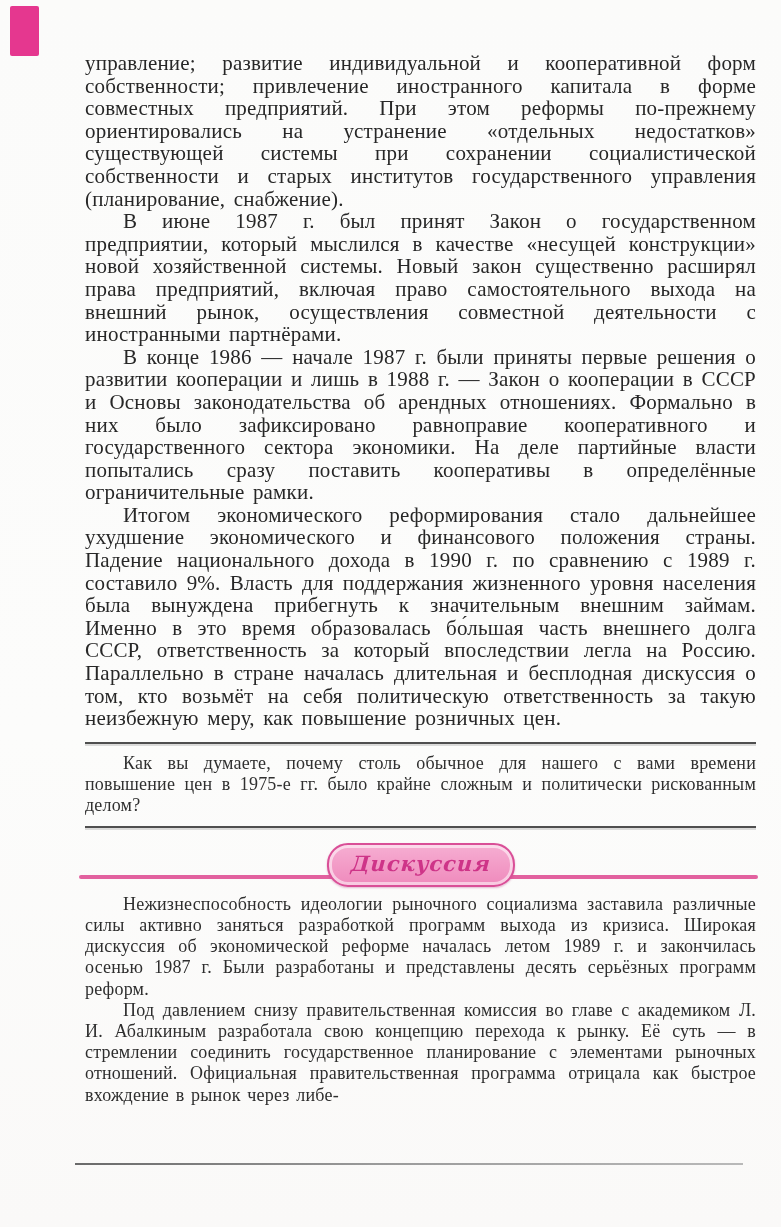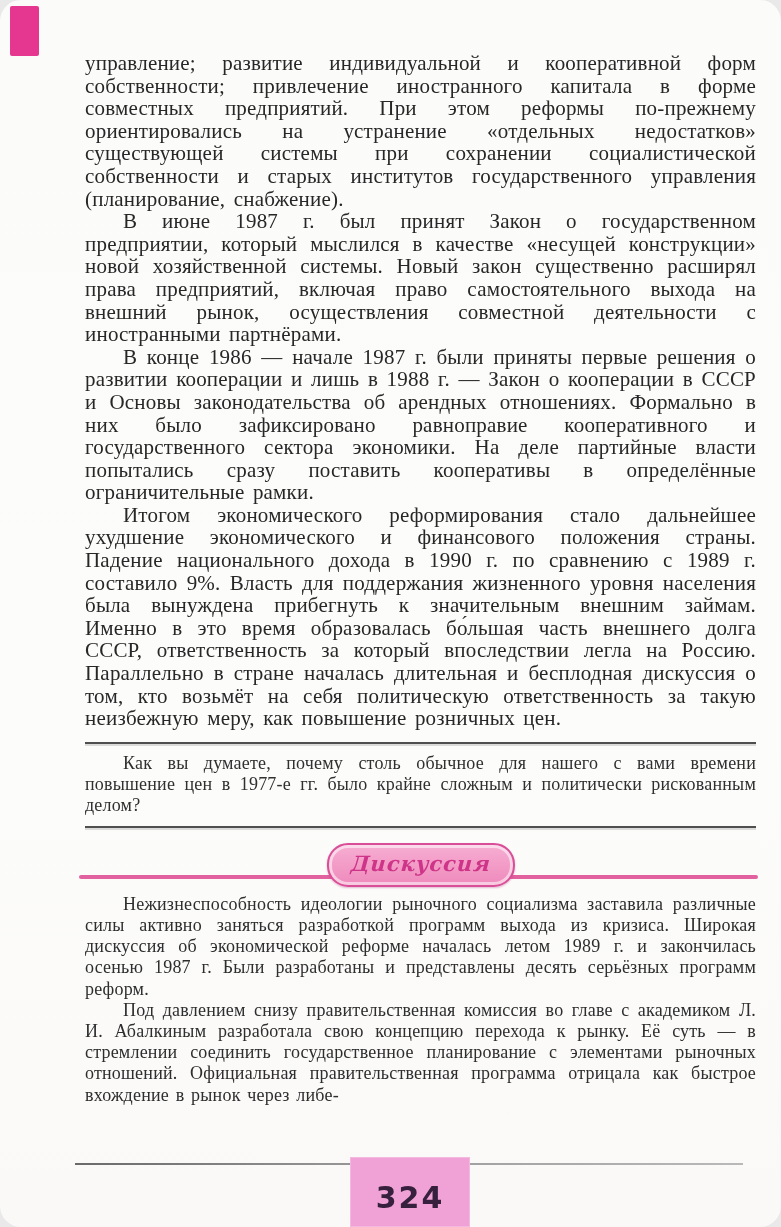--- a/index.html
+++ b/index.html
@@ -4,21 +4,20 @@
 <style>
   html,body{margin:0;padding:0;background:#e9e9e9;}
   .page{
     position:relative;
     width:781px;height:1227px;
     margin:0 auto;
     background:linear-gradient(180deg,#fbfbfa 0%,#fcfcfb 60%,#faf9f8 100%);
     overflow:hidden;
     font-family:"Liberation Serif","DejaVu Serif",serif;
     color:#262626;
-    border-radius:21px;
   }
   .corner-tab{
     position:absolute;left:10px;top:6px;width:29px;height:50px;
     border-radius:2px;
   }
   .content{
     position:absolute;left:85px;top:52px;width:671px;
   }
   p{margin:0;}
   .body-par{
@@ -94,37 +93,34 @@
 
   <div class="content">
 
     <p class="body-par no-indent">управление; развитие индивидуальной и кооперативной форм собственности; привлечение иностранного капитала в форме совместных предприятий. При этом реформы по-прежнему ориентировались на устранение «отдельных недостатков» существующей системы при сохранении социалистической собственности и старых институтов государственного управления (планирование, снабжение).</p>
     <p class="body-par">В июне 1987 г. был принят Закон о государственном предприятии, который мыслился в качестве «несущей конструкции» новой хозяйственной системы. Новый закон существенно расширял права предприятий, включая право самостоятельного выхода на внешний рынок, осуществления совместной деятельности с иностранными партнёрами.</p>
     <p class="body-par">В конце 1986 — начале 1987 г. были приняты первые решения о развитии кооперации и лишь в 1988 г. — Закон о кооперации в СССР и Основы законодательства об арендных отношениях. Формально в них было зафиксировано равноправие кооперативного и государственного сектора экономики. На деле партийные власти попытались сразу поставить кооперативы в определённые ограничительные рамки.</p>
     <p class="body-par">Итогом экономического реформирования стало дальнейшее ухудшение экономического и финансового положения страны. Падение национального дохода в 1990 г. по сравнению с 1989 г. составило 9%. Власть для поддержания жизненного уровня населения была вынуждена прибегнуть к значительным внешним займам. Именно в это время образовалась бо́льшая часть внешнего долга СССР, ответственность за который впоследствии легла на Россию. Параллельно в стране началась длительная и бесплодная дискуссия о том, кто возьмёт на себя политическую ответственность за такую неизбежную меру, как повышение розничных цен.</p>
 
     <hr class="thin-rule rule-top">
 
-    <p class="question">Как вы думаете, почему столь обычное для нашего с вами времени повышение цен в 1977-е гг. было крайне сложным и политически рискованным делом?</p>
+    <p class="question">Как вы думаете, почему столь обычное для нашего с вами времени повышение цен в 1975-е гг. было крайне сложным и политически рискованным делом?</p>
 
     <hr class="thin-rule">
 
     <div class="badge-row">
       <div class="magenta-rule" style="background: rgb(226, 97, 159);"></div>
       <div class="badge" style="background: linear-gradient(rgb(246, 174, 210), rgb(239, 138, 188)); border-color: rgb(217, 79, 151);">
         <span class="badge-label" style="color: rgb(206, 52, 136);">Дискуссия</span>
       </div>
     </div>
 
     <div class="discussion">
       <p class="disc-par">Нежизнеспособность идеологии рыночного социализма заставила различные силы активно заняться разработкой программ выхода из кризиса. Широкая дискуссия об экономической реформе началась летом 1989 г. и закончилась осенью 1987 г. Были разработаны и представлены десять серьёзных программ реформ.</p>
       <p class="disc-par">Под давлением снизу правительственная комиссия во главе с академиком Л. И. Абалкиным разработала свою концепцию перехода к рынку. Её суть — в стремлении соединить государственное планирование с элементами рыночных отношений. Официальная правительственная программа отрицала как быстрое вхождение в рынок через либе-</p>
     </div>
 
   </div>
 
   <div class="footer-line"></div>
 
-  <div class="page-tab" style="background: rgb(240, 162, 214);">
-    <div class="page-num" style="color: rgb(55, 32, 62);">324</div>
-  </div>
 
 </div>
 
 </body></html>

